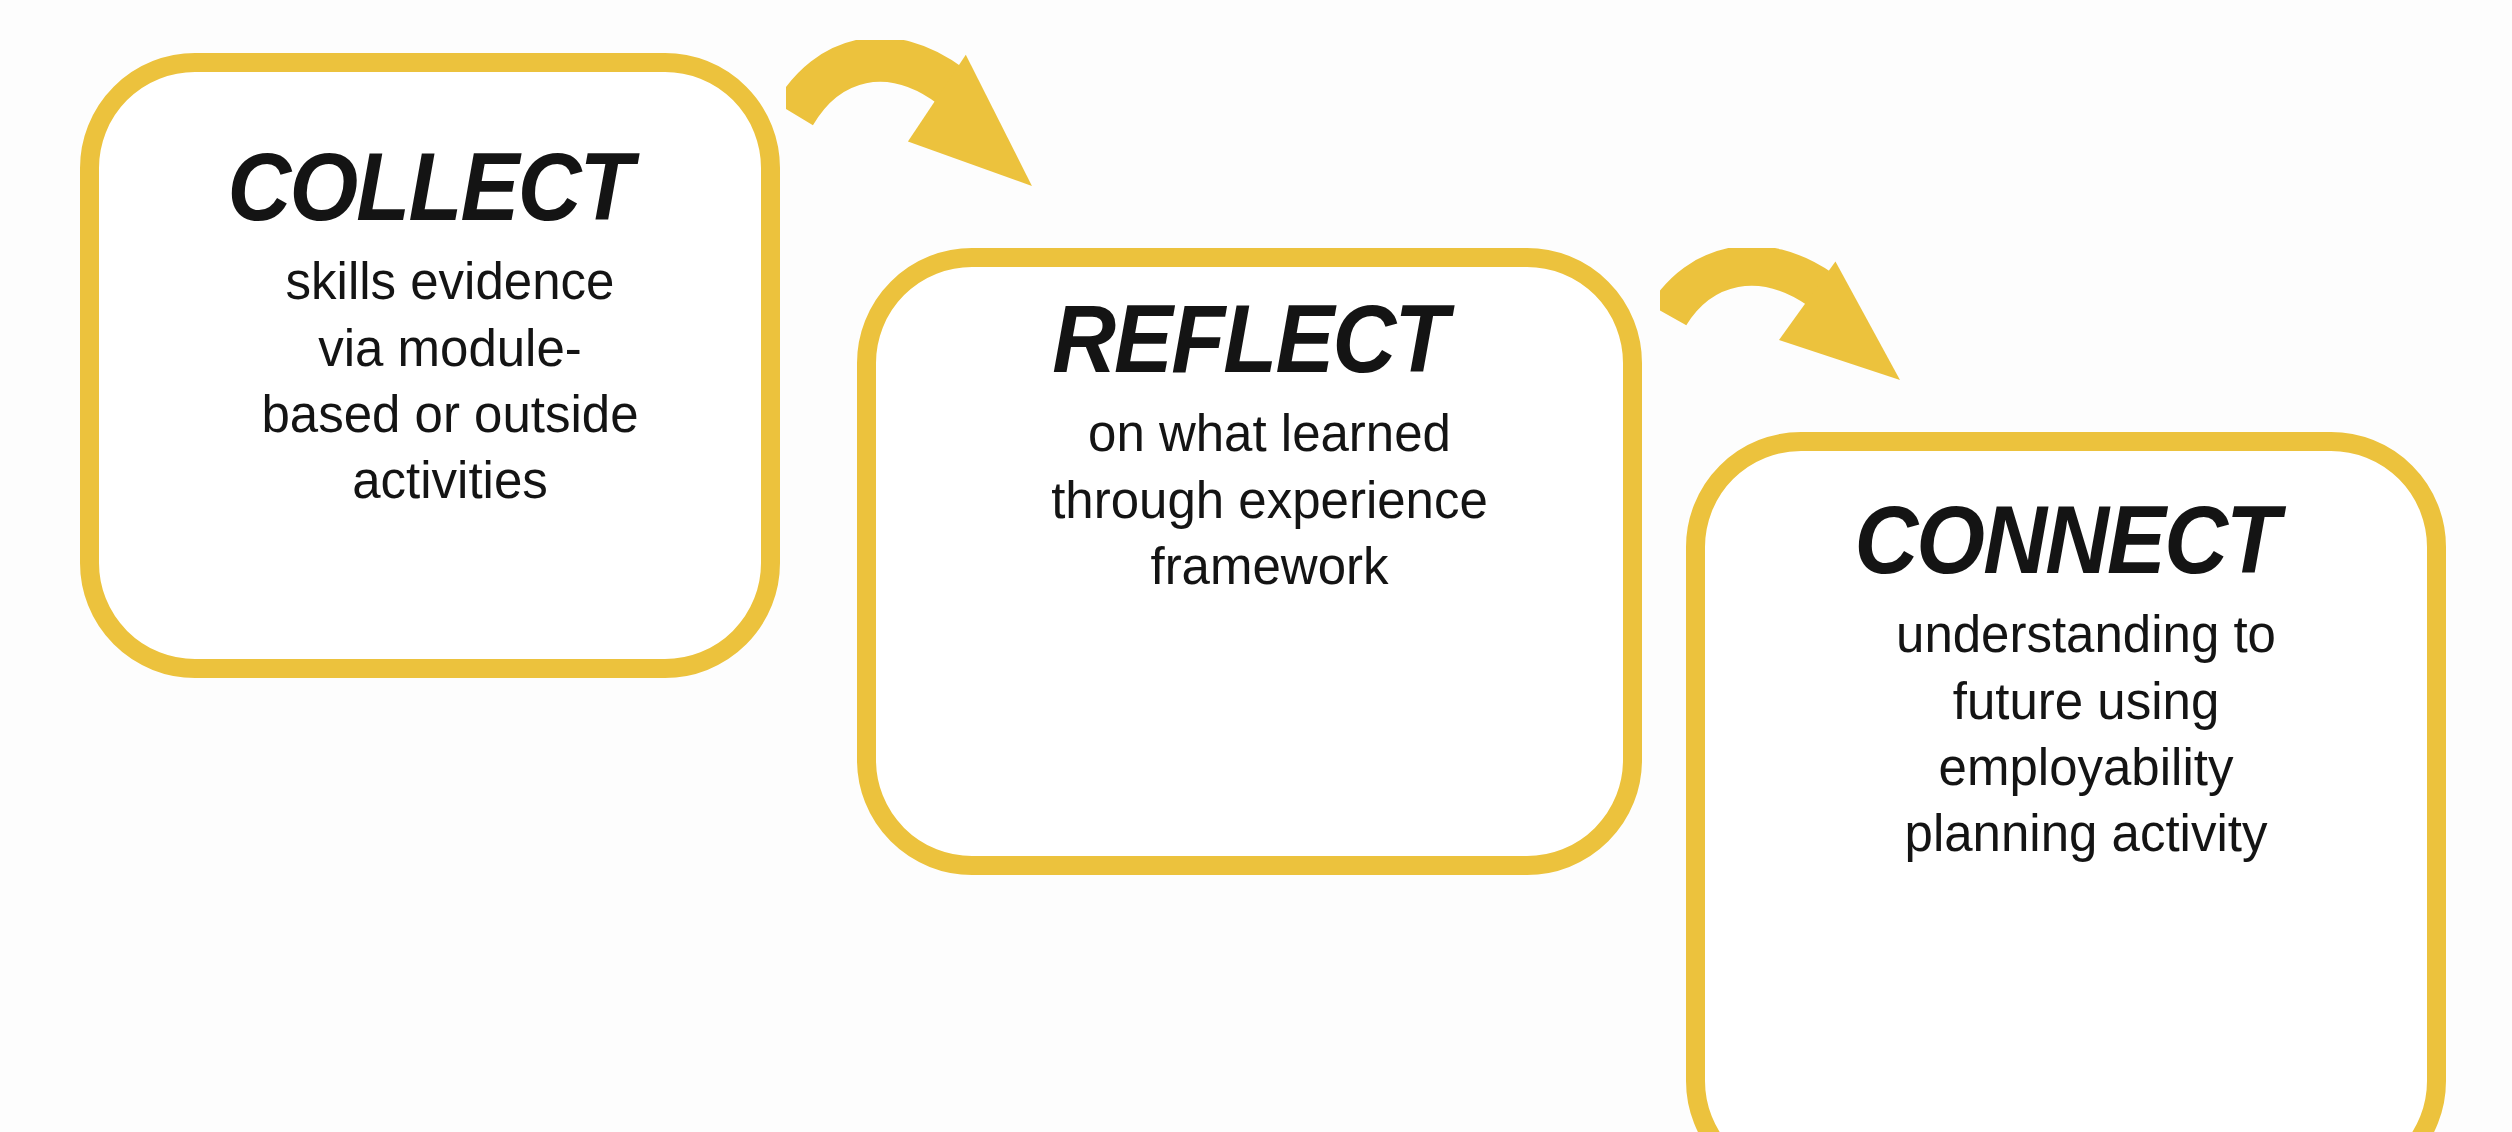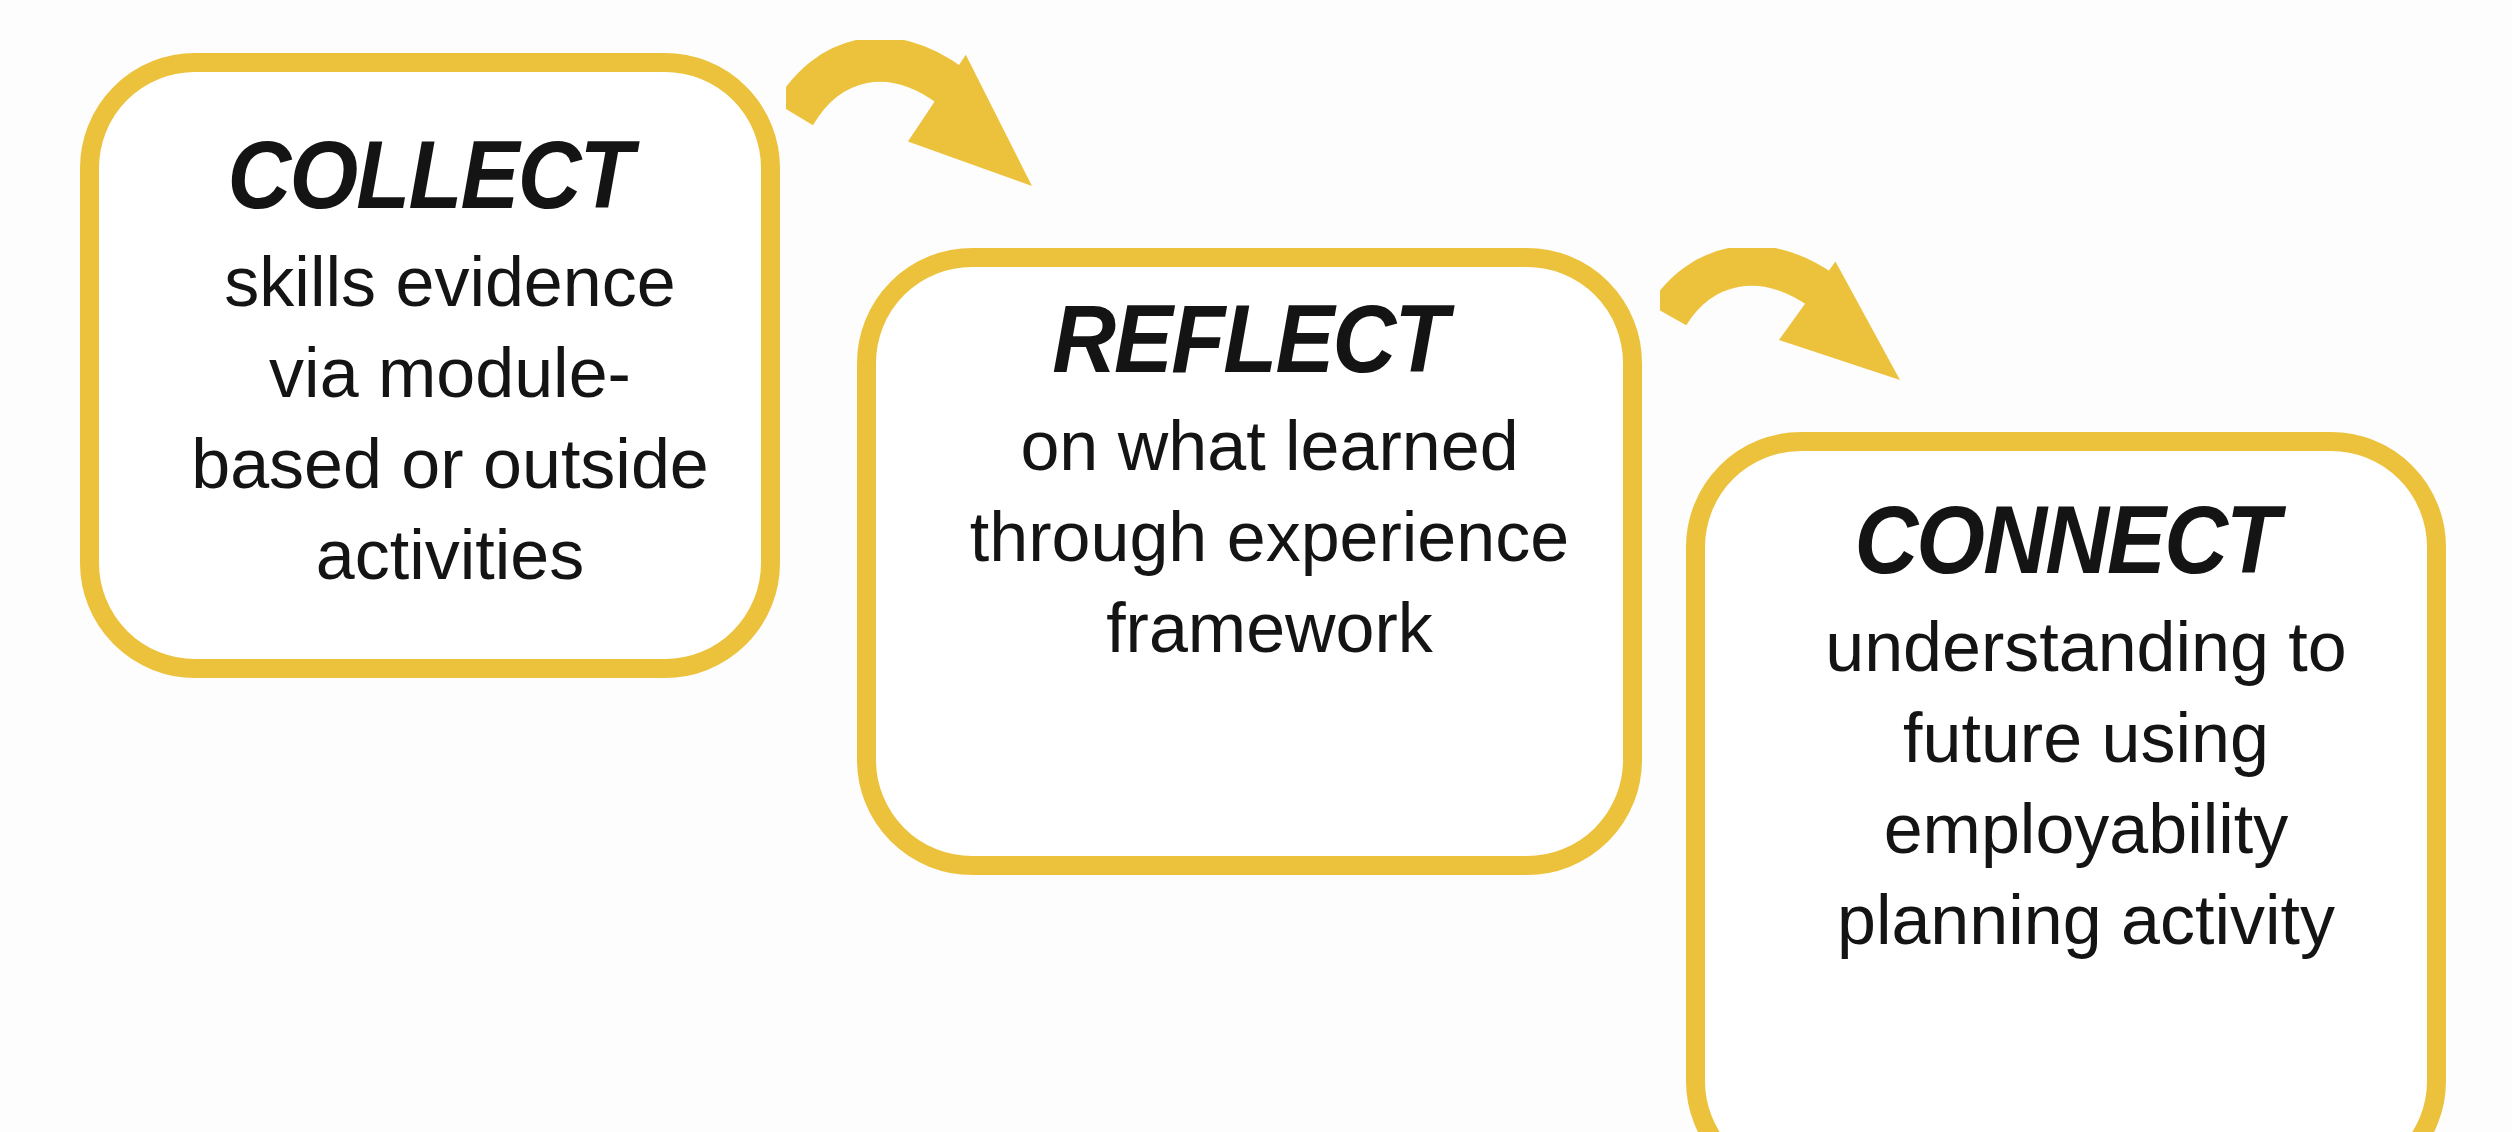--- a/index.html
+++ b/index.html
@@ -25,37 +25,37 @@
     position: absolute;
     background: var(--box-fill);
     border: 19px solid var(--accent);
     border-radius: 115px;
     display: flex;
     flex-direction: column;
     align-items: center;
     text-align: center;
     color: var(--text);
   }
-  .step-box.collect { left: 80px;   top: 53px;  width: 700px; height: 625px; padding-top: 46px; }
+  .step-box.collect { left: 80px;   top: 53px;  width: 700px; height: 625px; padding-top: 58px; }
   .step-box.reflect { left: 857px;  top: 248px; width: 785px; height: 627px; padding-top: 15px; }
   .step-box.connect { left: 1686px; top: 432px; width: 760px; height: 764px; padding-top: 32px; }
   .step-title {
     font-style: italic;
     font-weight: 700;
     font-size: 96px;
     line-height: 1.18;
     letter-spacing: -2px;
     color: var(--text);
     transform: scaleX(0.92);
     transform-origin: center;
     white-space: nowrap;
   }
   .step-body {
     margin-top: 6px;
-    font-size: 70px;
+    font-size: 51px;
     line-height: 1.3;
     color: var(--text);
     margin-left: 40px;
   }
   .step-body .line { display: block; white-space: nowrap; }
   .arrow {
     position: absolute;
     color: var(--accent);
     display: block;
   }

